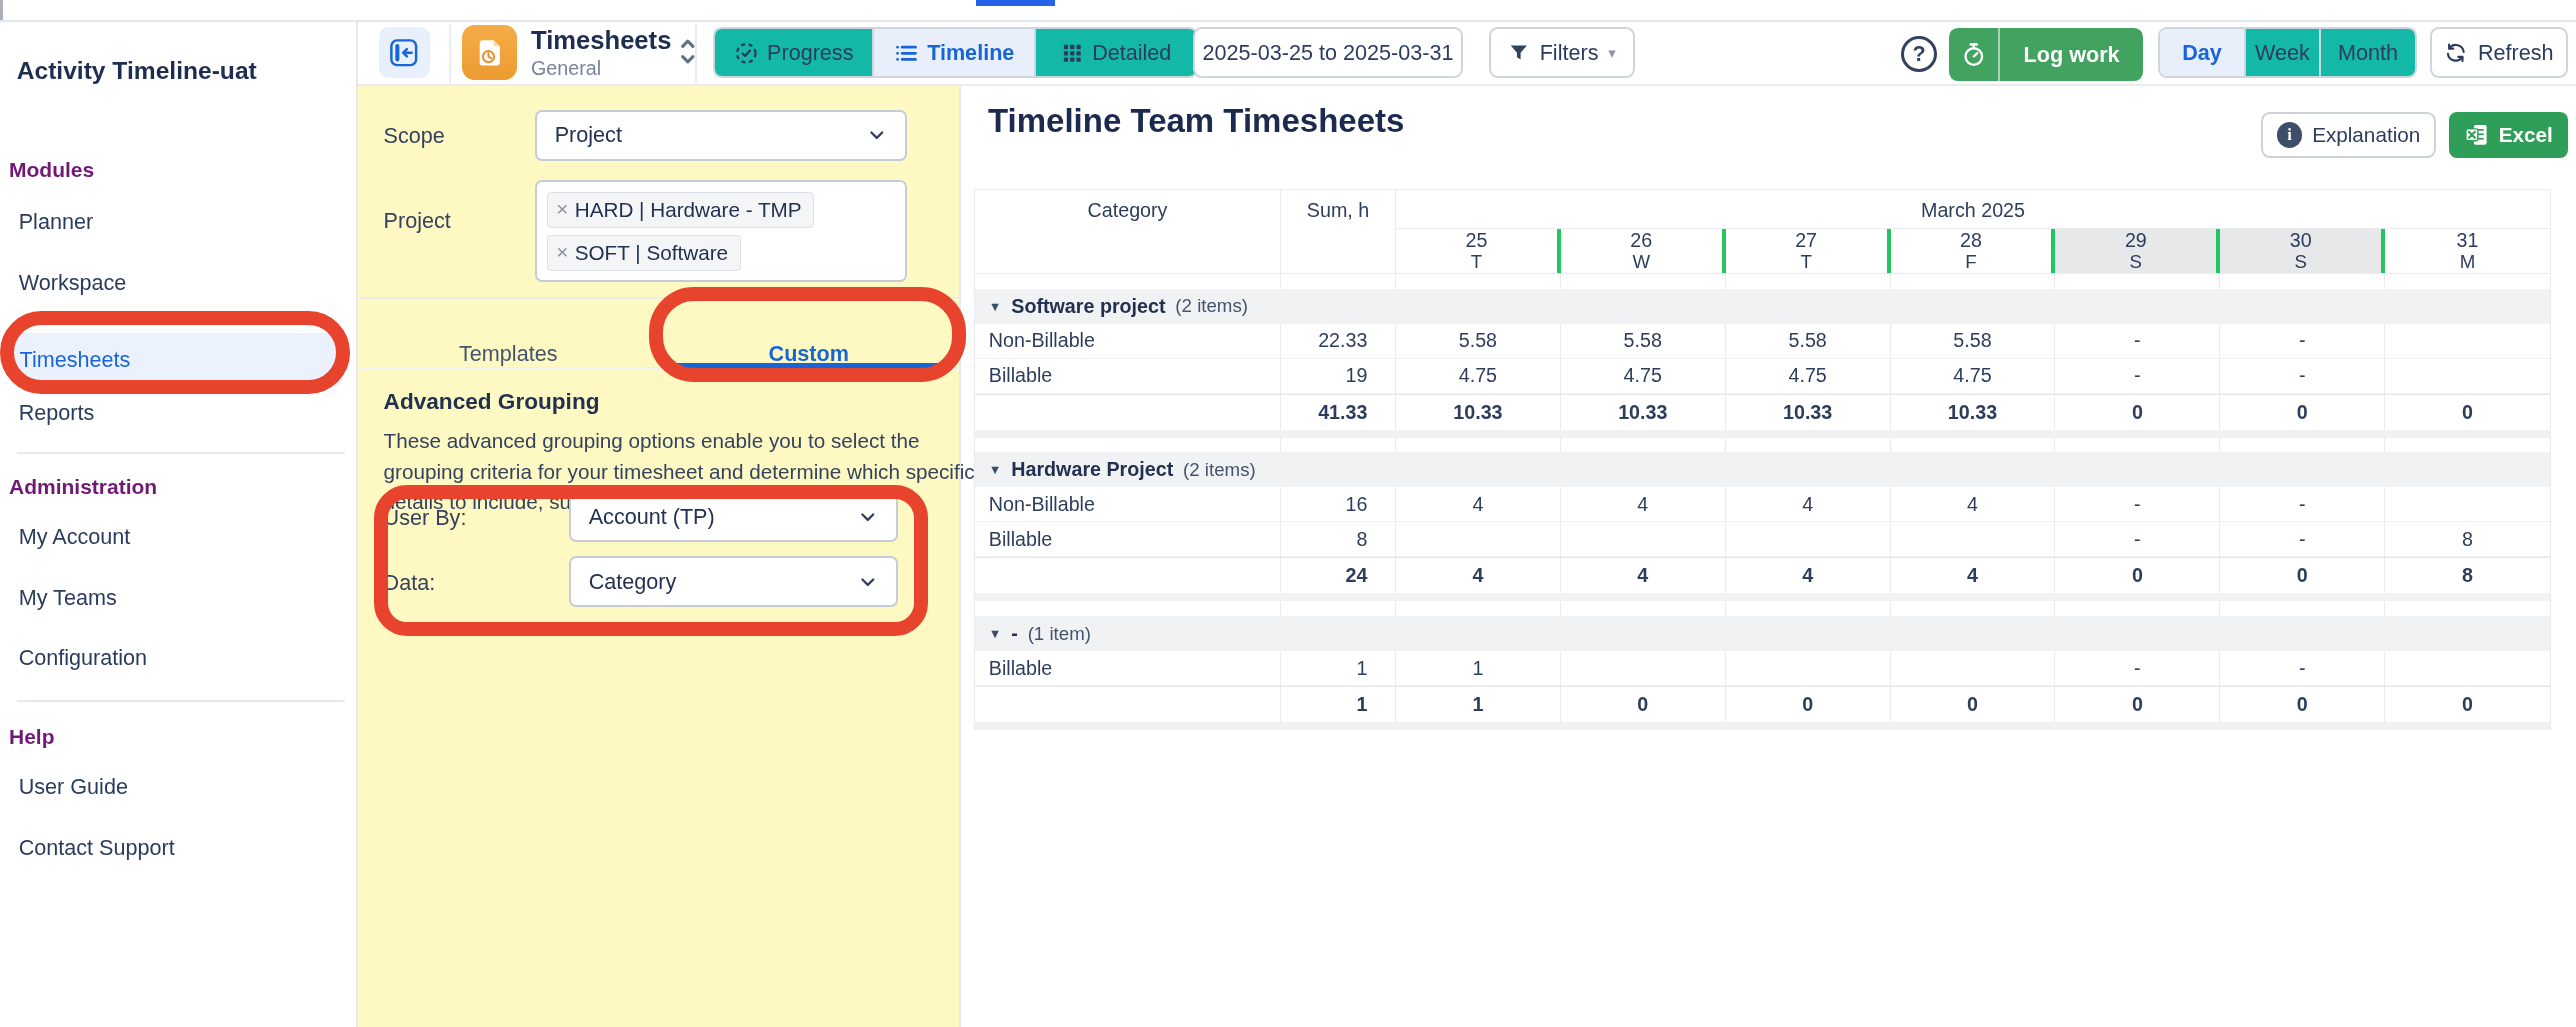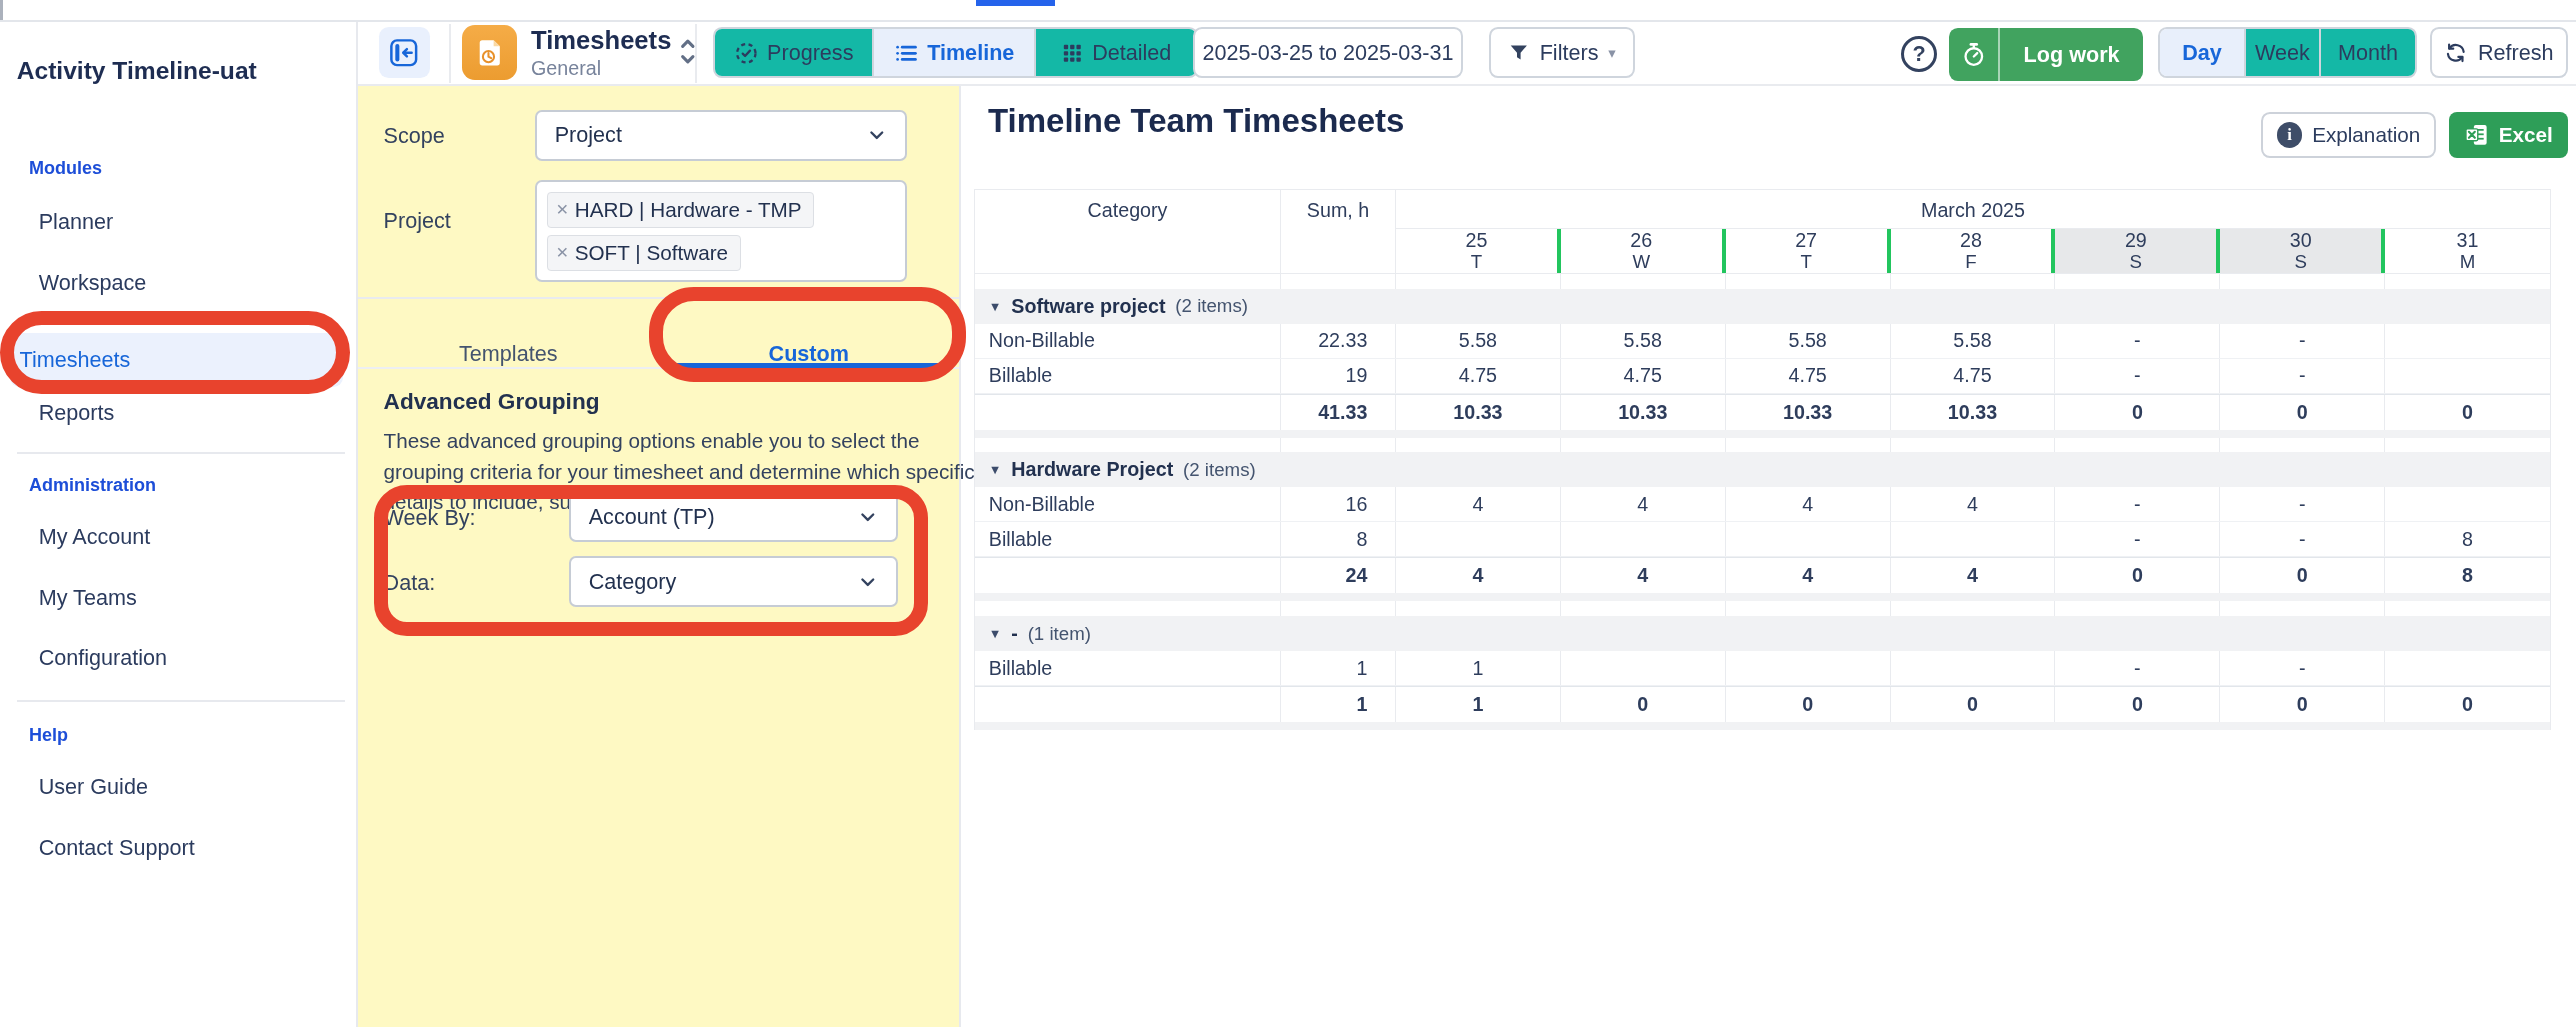--- a/index.html
+++ b/index.html
@@ -7,22 +7,22 @@
     font-family:"Liberation Sans","DejaVu Sans",sans-serif; color:#2C3C5E; }
 
   
   .win-edge { position:absolute; left:0; top:0; width:3px; height:1027px; background:#ABB1BC; }
   .app-top-line { position:absolute; left:0; top:19.7px; right:0; height:2px; background:#E3E6EB; }
   .tab-indicator { position:absolute; left:976px; top:0; width:79px; height:5.9px; background:#2563EB; }
 
   
   .sidebar { position:absolute; left:0; top:21.6px; width:358px; bottom:0; background:#fff; border-right:2px solid #E7E9EE; }
   .sb-title { position:absolute; left:16.7px; top:35px; font-size:24.6px; font-weight:700; color:#1E2D52; }
-  .sb-sec { position:absolute; left:29px; font-size:18px; font-weight:700; color:#1d4ed8; }
-  .sb-item { position:absolute; left:18.7px; font-size:21.6px; color:#2B3B5E; cursor:pointer;margin-left:20px; }
+  .sb-sec { position:absolute; left:9px; font-size:21px; font-weight:700; color:#701a75; }
+  .sb-item { position:absolute; left:18.7px; font-size:21.6px; color:#2B3B5E; cursor:pointer; }
   .sb-div { position:absolute; left:16.7px; width:328px; height:2px; background:#E7E9EE; }
   .sb-pill { position:absolute; left:9.8px; top:299px; width:333px; height:54px; background:#EBF1FD; border-radius:9.8px;
              display:flex; align-items:center; padding-left:9.8px; font-size:21.6px; color:#1766D9; cursor:pointer; }
   .annotation { position:absolute; border:14.8px solid #E8432D; border-radius:45px; pointer-events:none; }
   .ann-sidebar { left:0; top:307px; width:350px; height:83px; border-radius:43px; }
 
   
   .toolbar { position:absolute; left:358px; right:0; top:21.6px; height:64px; background:#fff; border-bottom:2px solid #E9EBEF; }
   .tb-divider { position:absolute; top:2px; width:2px; height:59px; background:#E9EBEF; }
   .collapse-btn { position:absolute; left:20.7px; top:5.9px; width:51px; height:51px; background:#E9F0FD; border-radius:9.8px;
@@ -294,21 +294,21 @@
   <div class="tab-underline"></div>
   <div class="annotation ann-custom"></div>
 
   <div class="adv-title">Advanced Grouping</div>
   <div class="desc">
     <div>These advanced grouping options enable you to select the</div>
     <div>grouping criteria for your timesheet and determine which specific</div>
     <div>details to include, such as User, Project, Issue, or Epic.</div>
   </div>
 
-  <div class="mp-label" style="top:419px">Week By:</div>
+  <div class="mp-label" style="top:419px">User By:</div>
   <div class="mp-select small" style="top:405px">
     <span>Account (TP)</span>
     <span class="chev">
       <svg width="21.6" height="21.6" viewBox="0 0 24 24" fill="none" stroke="#33425F" stroke-width="2.6" stroke-linecap="round" stroke-linejoin="round">
           <polyline points="6,9.5 12,15.5 18,9.5"></polyline>
         </svg>
     </span>
   </div>
 
   <div class="mp-label" style="top:484px">Data:</div>

